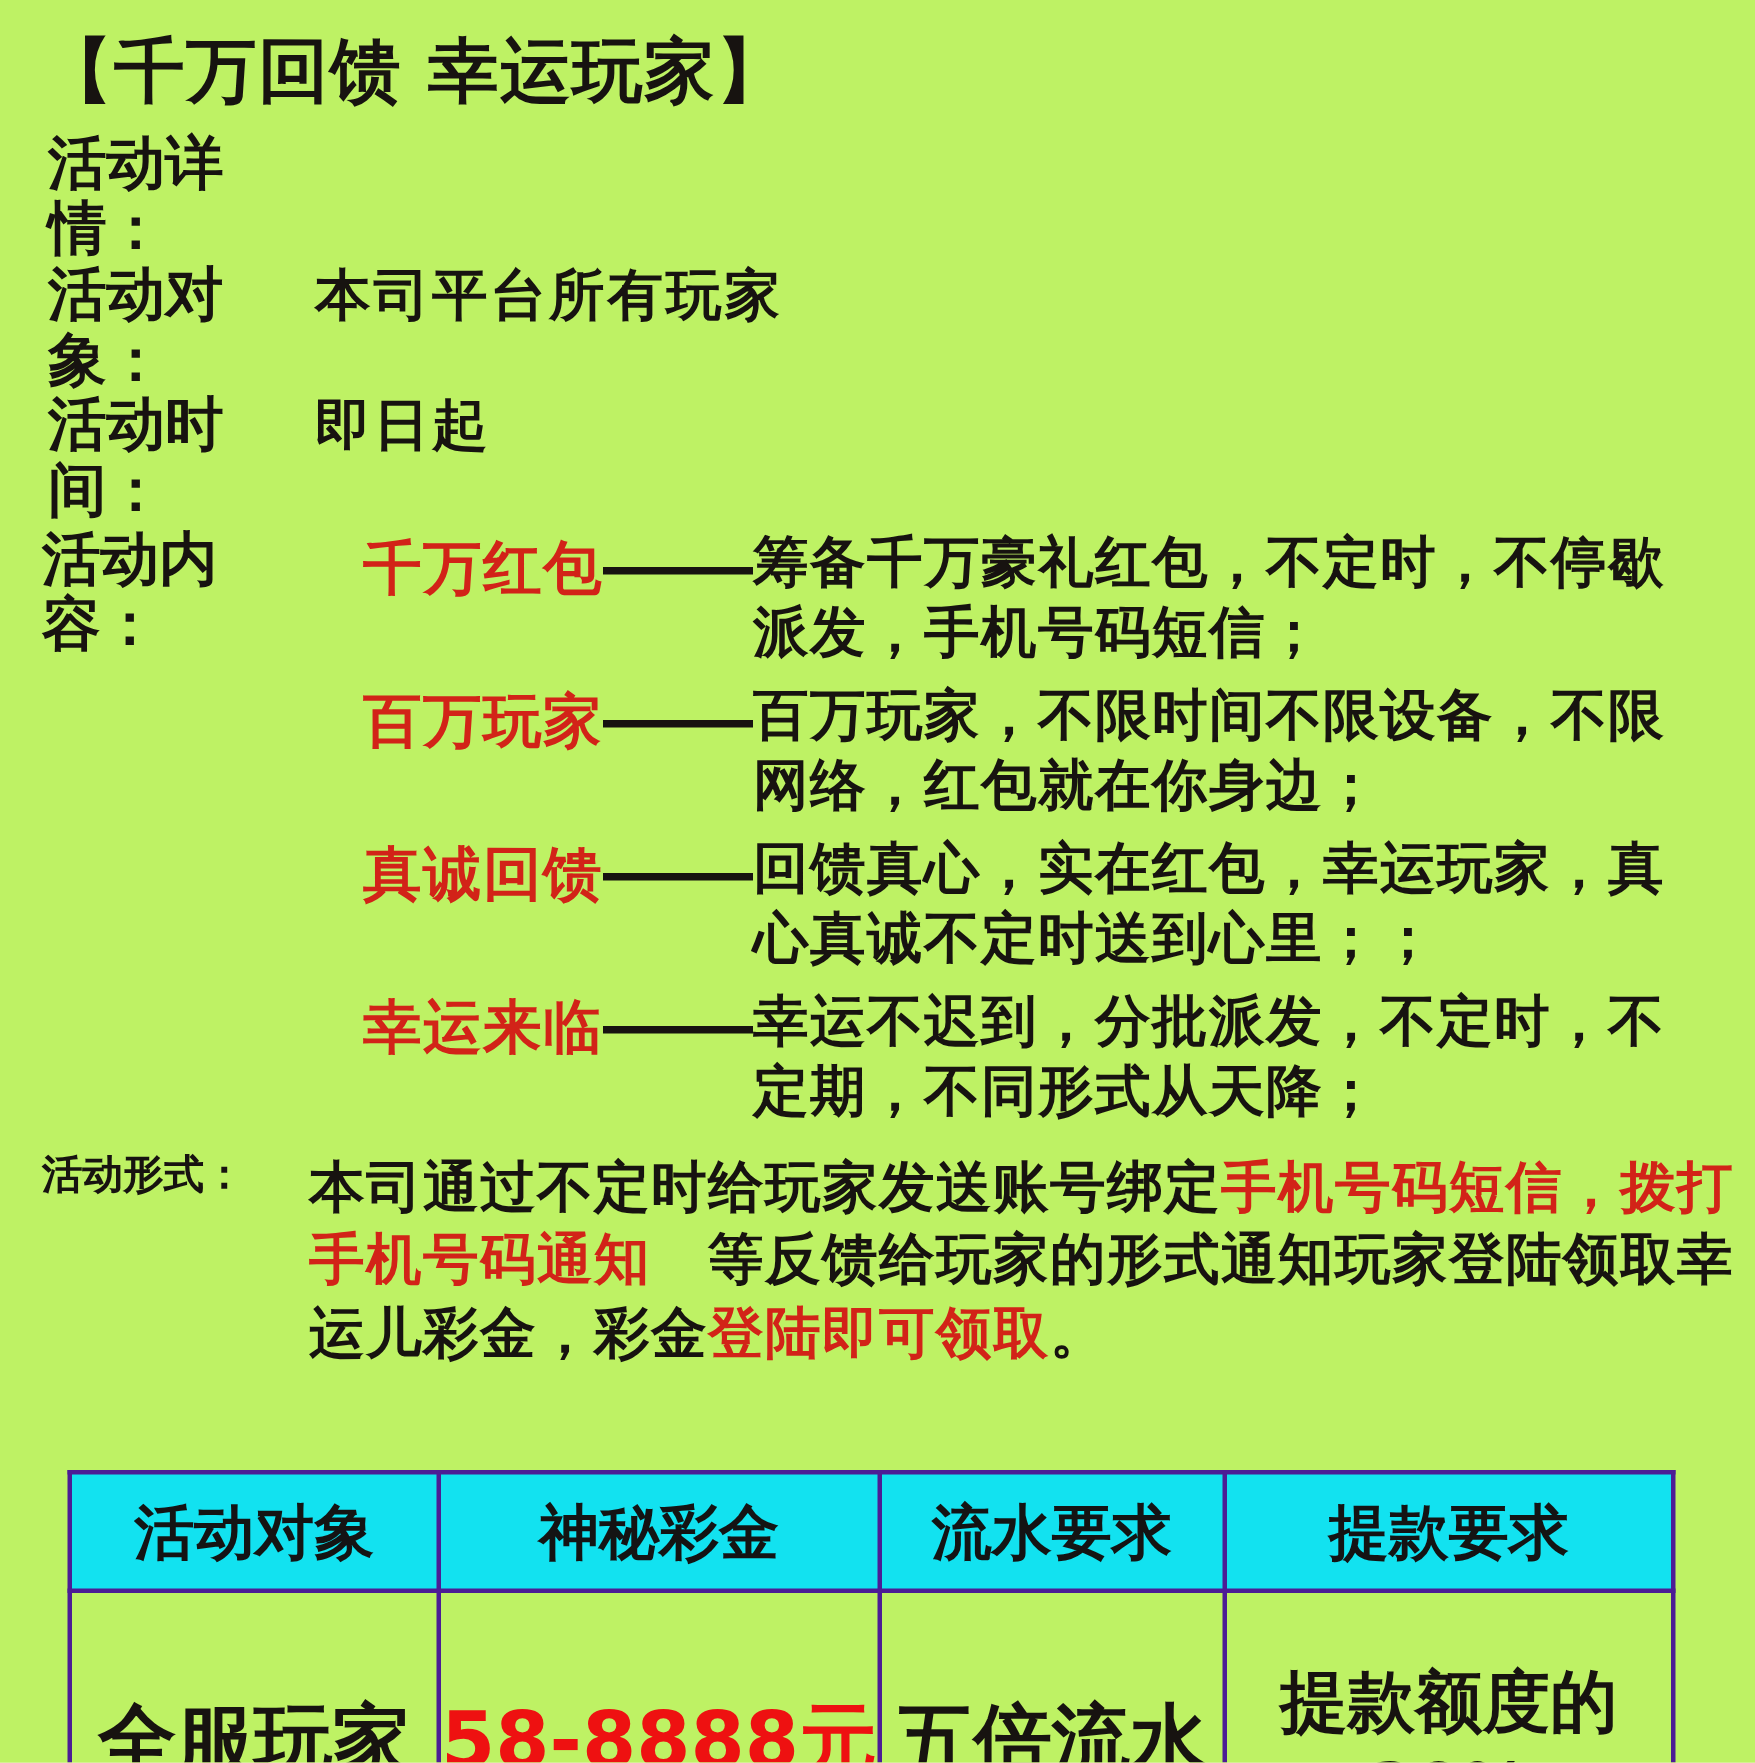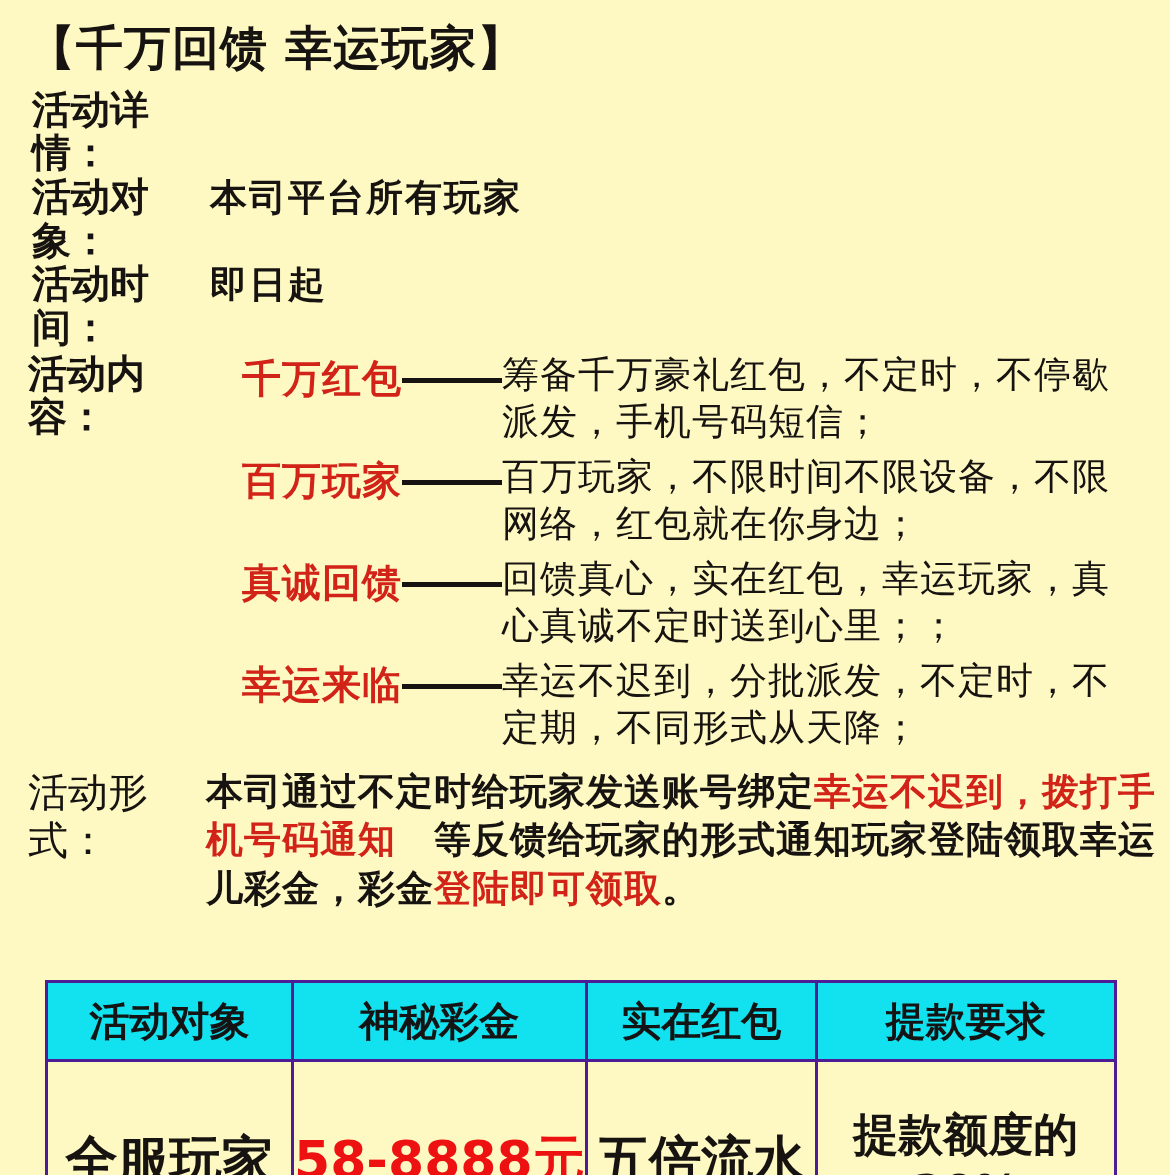--- a/index.html
+++ b/index.html
@@ -7,21 +7,21 @@
     background:#fcf0e0;
     font-family:"DejaVu Sans","Liberation Sans",sans-serif;
     color:#171310;
     -webkit-font-smoothing:antialiased;
   }
   .page{
     position:relative;
     width:1170px;
     height:1175px;
     overflow:hidden;
-    background:#fef9c3;
+    background:#bef264;
   }
   .title{
     margin:22px 0 14px 28px;
     font-size:47px;
     font-weight:900;
     letter-spacing:1px;
     line-height:1.1;
   }
   .field{
     display:flex;
@@ -68,34 +68,34 @@
   .item-dash{
     flex:none;
     width:100px;
     height:5px;
     background:#171310;
     margin-top:26px;
   }
   .item-desc{
     flex:1;
     font-size:37px;
-    font-weight:400;
+    font-weight:700;
     line-height:1.27;
     letter-spacing:1px;
   }
   .form-row{
     display:flex;
     margin-left:28px;
     margin-top:8px;
   }
   .form-label{
     flex:none;
     width:178px;
-    font-size:40px;
-    font-weight:400;
+    font-size:27px;
+    font-weight:700;
     line-height:1.2;
   }
   .form-text{
     width:950px;
     font-size:37px;
     font-weight:600;
     line-height:1.32;
     letter-spacing:1px;
   }
   .red{color:#d22318;}
@@ -191,36 +191,36 @@
           <div>定期，不同形式从天降；</div>
         </div>
       </div>
 
     </div>
   </div>
 
   <div class="form-row">
     <span class="form-label">活动形式：</span>
     <div class="form-text">
-      <span>本司通过不定时给玩家发送账号绑定</span><span class="red">幸运不迟到，</span><span class="red">拨打手机号码通知</span><span>　等反馈给玩家的形式通知玩家登陆领取幸运儿彩金，彩金</span><span class="red">登陆即可领取</span><span>。</span>
+      <span>本司通过不定时给玩家发送账号绑定</span><span class="red">手机号码短信，</span><span class="red">拨打手机号码通知</span><span>　等反馈给玩家的形式通知玩家登陆领取幸运儿彩金，彩金</span><span class="red">登陆即可领取</span><span>。</span>
     </div>
   </div>
 
   <table class="promo-table">
     <colgroup>
       <col class="col1">
         <col class="col2">
         <col class="col3">
         <col class="col4">
     </colgroup>
     <thead>
       <tr>
         <th>活动对象</th>
         <th>神秘彩金</th>
-        <th>实在红包</th>
+        <th>流水要求</th>
         <th>提款要求</th>
       </tr>
     </thead>
     <tbody>
       <tr>
         <td>全服玩家</td>
         <td class="jackpot">58-8888元</td>
         <td>五倍流水</td>
         <td class="withdraw">提款额度的20%</td>
       </tr>

